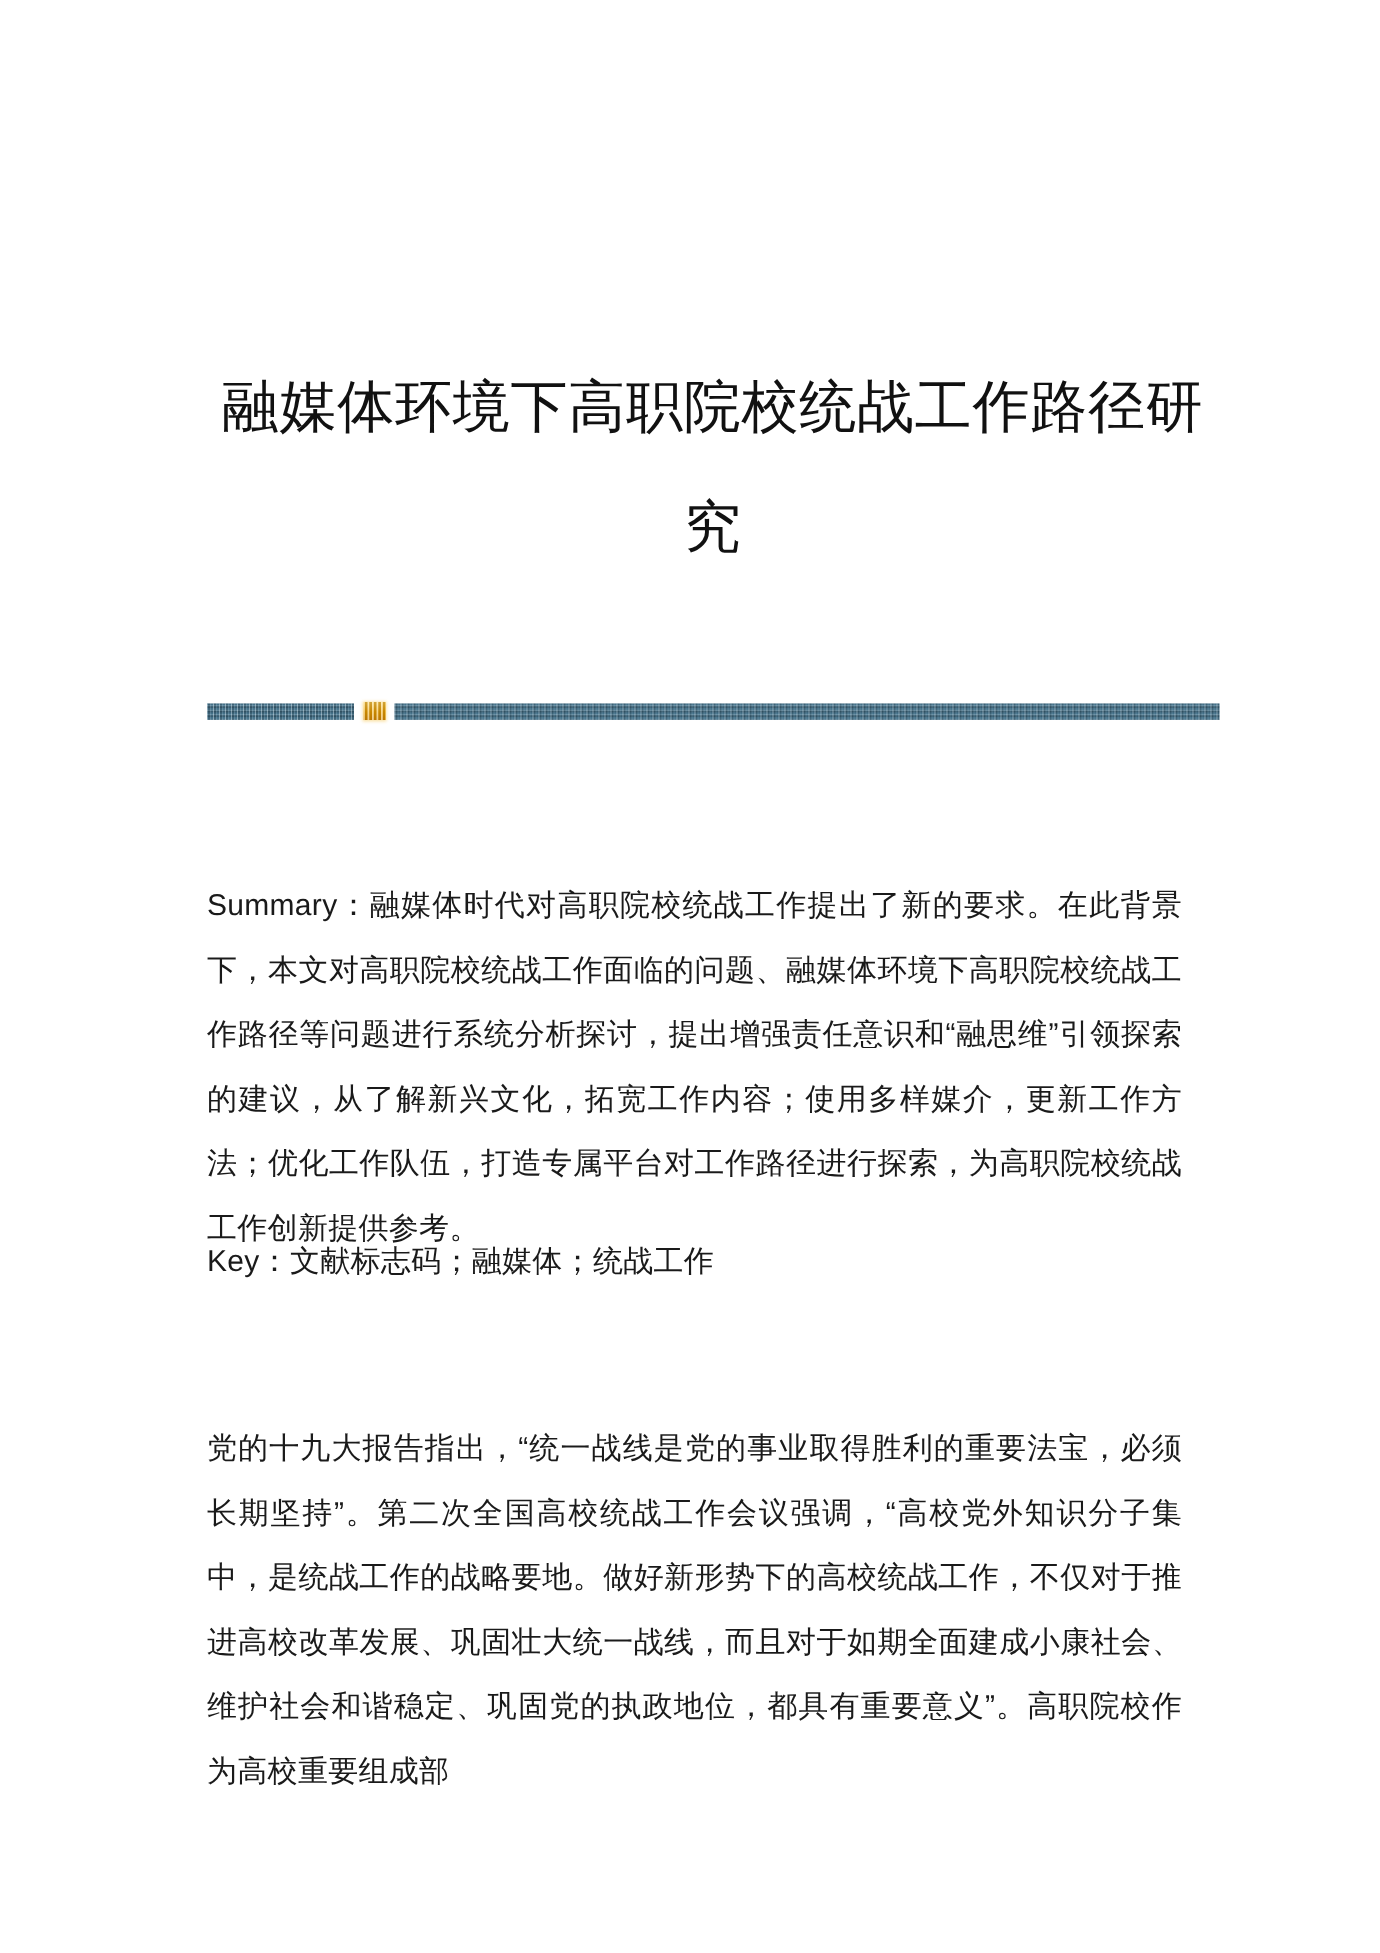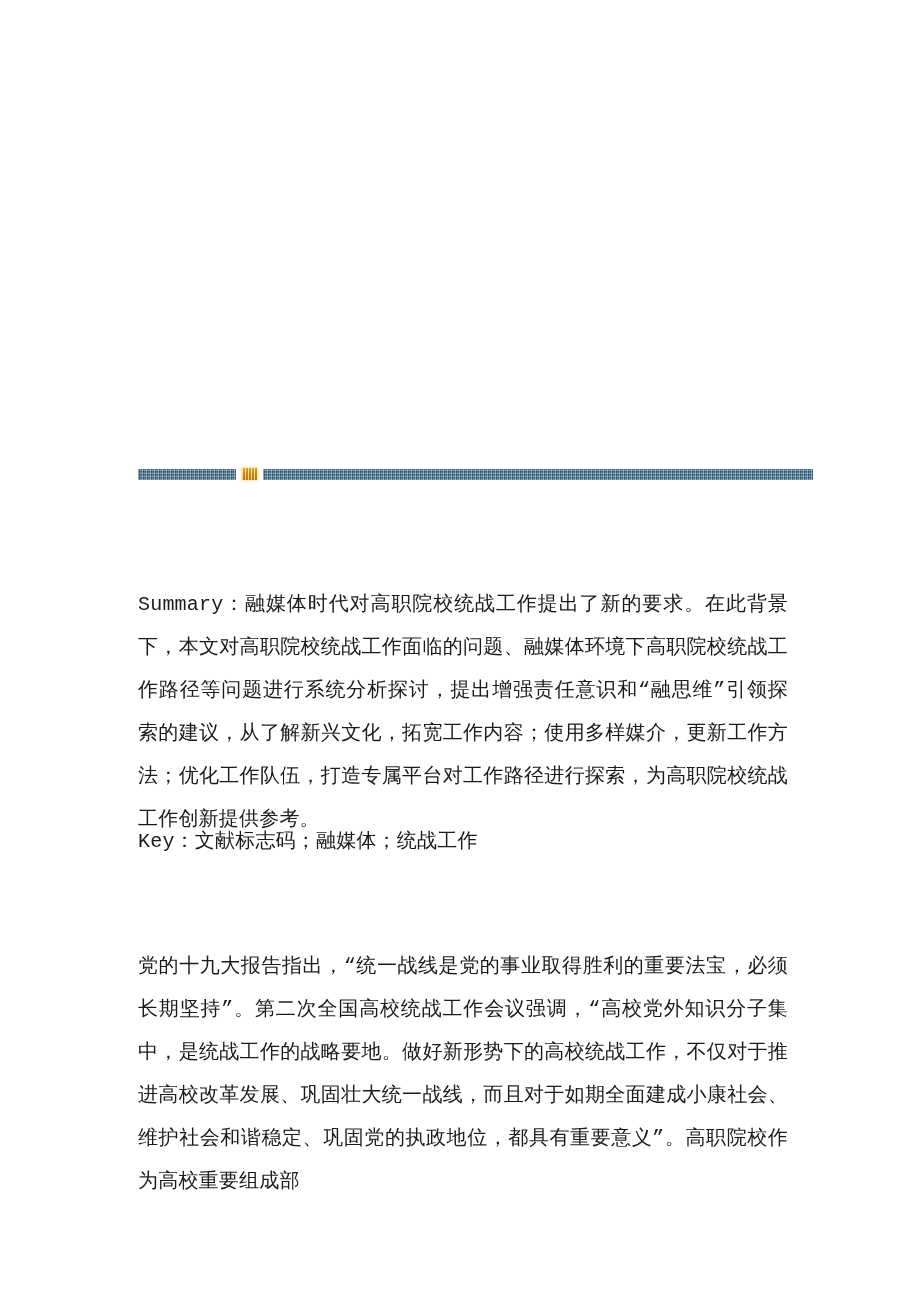--- a/index.html
+++ b/index.html
@@ -91,40 +91,41 @@
       linear-gradient(180deg, #ffd75e 0%, #f0a800 55%, #d98e00 100%);
     background-size: 3px 3px, 100% 100%;
     box-shadow: 0 0 2px 1px rgba(245,200,90,0.55);
   }
 
   
   .body-block {
     position: absolute;
     left: 138px;
     width: 650px;
-    font-family: Liberation Mono, monospace;
+    font-family: Liberation Sans, sans-serif;
     font-size: 20px;
     line-height: 43px;
     color: #1a1a1a;
     text-align: justify;
     text-justify: inter-ideograph;
     word-break: break-all;
     letter-spacing: 0.2px;
   }
 
   .abstract   { top: 563px; }
   .keywords   { top: 800px; }
   .classcode  { top: 865px; }
   .main-text  { top: 925px; }
 </style>
 </head>
 <body>
 
 <div class="page">
 
+  <h1 class="doc-title">融媒体环境下高职院校统战工作路径研究</h1>
 
   <div class="divider-wrap">
     <div class="divider-bar left"></div>
     <div class="divider-gem">
       <div class="gem-inner"></div>
     </div>
     <div class="divider-bar right"></div>
   </div>
 
   <p class="body-block abstract">Summary：融媒体时代对高职院校统战工作提出了新的要求。在此背景下，本文对高职院校统战工作面临的问题、融媒体环境下高职院校统战工作路径等问题进行系统分析探讨，提出增强责任意识和“融思维”引领探索的建议，从了解新兴文化，拓宽工作内容；使用多样媒介，更新工作方法；优化工作队伍，打造专属平台对工作路径进行探索，为高职院校统战工作创新提供参考。</p>

